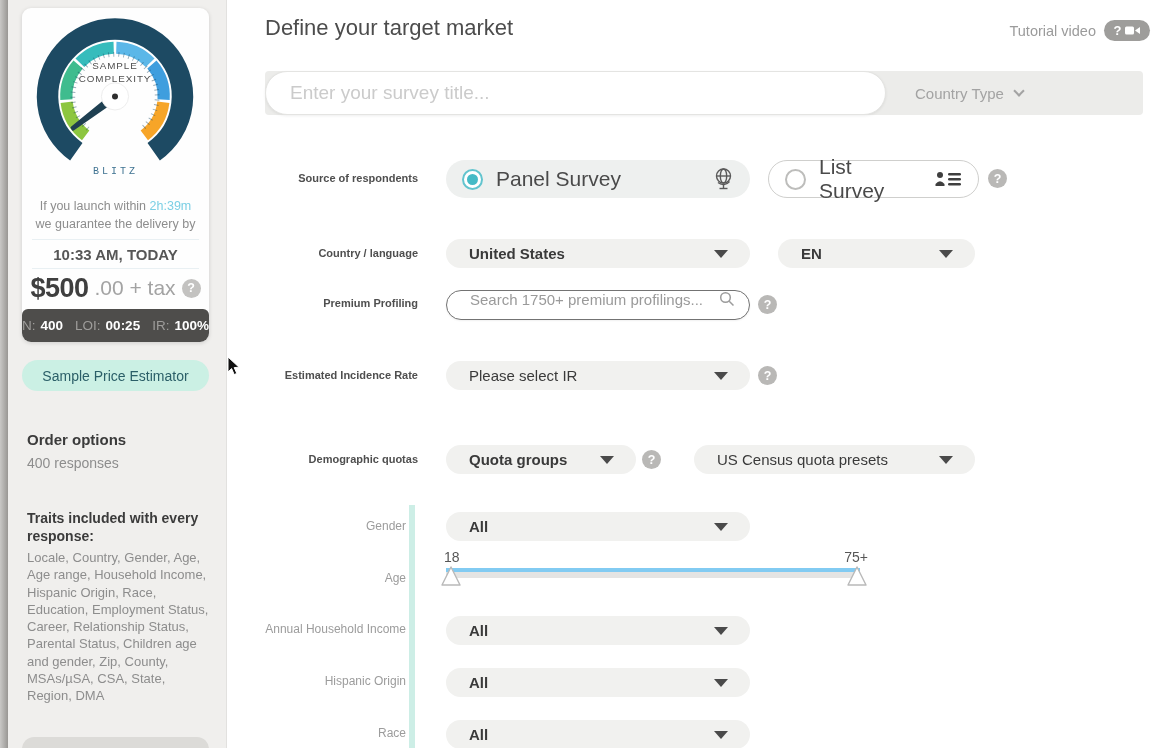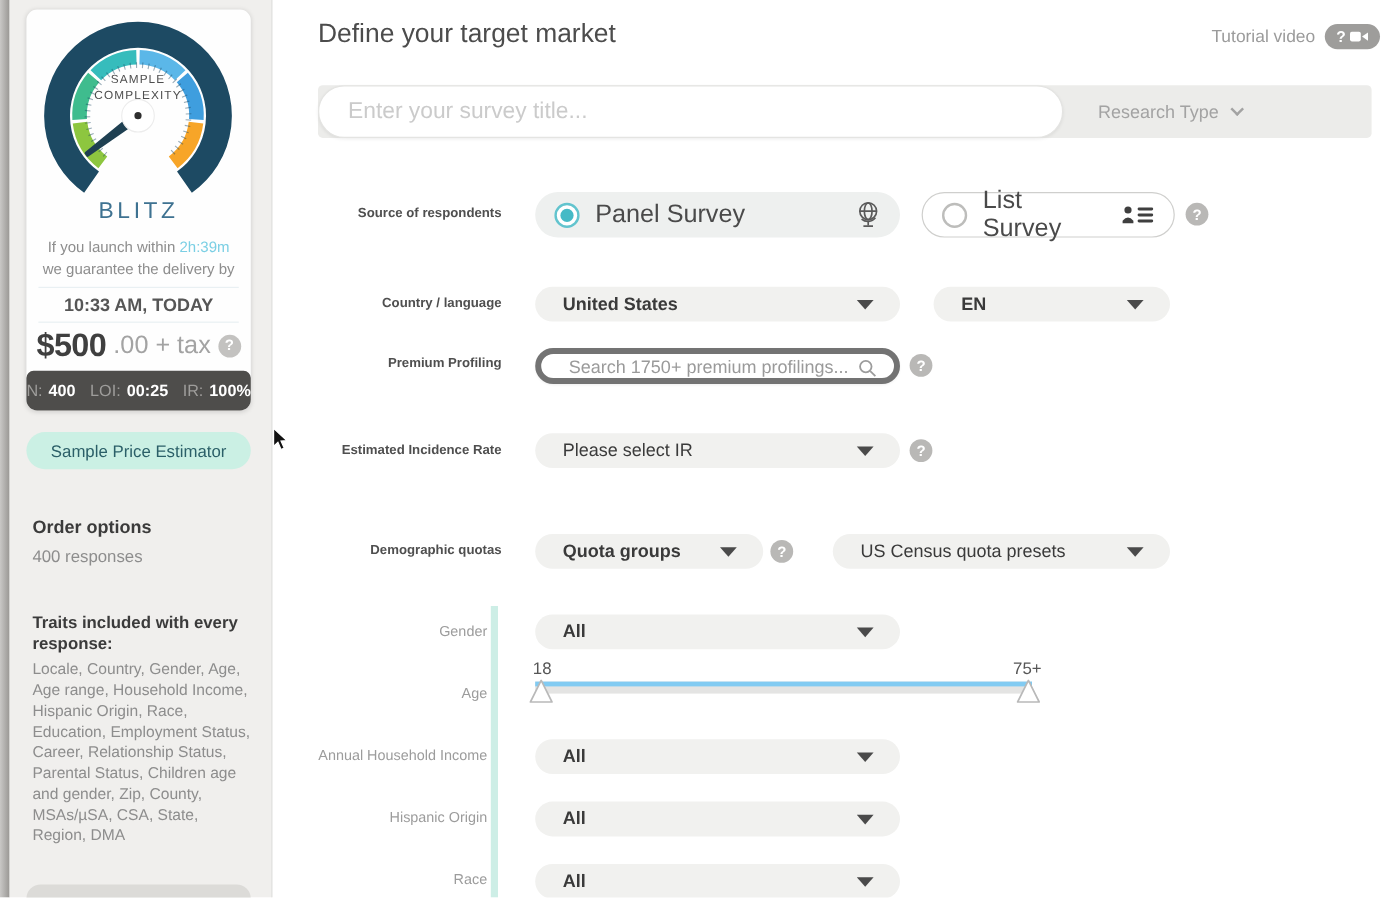--- a/index.html
+++ b/index.html
@@ -10,21 +10,21 @@
   .edge-strip { position:absolute; left:0; top:0; width:8px; height:748px;
     background:linear-gradient(to right,#c9c8c6,#999794); }
 
   
   .sidebar { position:absolute; left:8px; top:0; width:219px; height:748px;
     background:#f0efed; border-right:1px solid #e2e1df; }
   .card { position:absolute; left:14px; top:8px; width:187px; height:334px;
     background:#fefefe; border-radius:9px; box-shadow:0 1px 4px rgba(0,0,0,.14); }
   .gauge-svg { position:absolute; left:4px; top:2px; }
   .blitz { position:absolute; top:158px; left:0; width:100%; text-align:center;
-    color:#3e7291; font-size:19px; letter-spacing:3px; }
+    color:#3e7291; font-size:10px; letter-spacing:3px;font-family:Liberation Mono, monospace; }
   .delivery { position:absolute; top:189px; left:0; width:100%; text-align:center;
     font-size:12.5px; color:#8d8d8d; line-height:1.45; }
   .time-left { color:#7bcfe4; }
   .card-div { position:absolute; left:10px; right:10px; border-top:1px solid #e9f0f3; }
   .delivery-time { position:absolute; top:238px; left:0; width:100%; text-align:center;
     font-size:15px; font-weight:bold; color:#565656; }
   .price-row { position:absolute; top:262px; left:0; width:100%; height:36px;
     display:flex; align-items:center; justify-content:center; gap:6px; }
   .price-main { font-size:27px; font-weight:bold; color:#3f3f3f; letter-spacing:-.5px; }
   .price-rest { font-size:21px; color:#a3a3a3; }
@@ -85,22 +85,22 @@
     align-items:center; padding:0 16px; gap:13px; font-size:21px; color:#4a4a4a; cursor:pointer; }
   .radio-pill.selected { background:#eef0ef; }
   .radio-pill.unselected { background:#fff; border:1px solid #cfcfcd; }
   .radio { width:21px; height:21px; border-radius:50%; background:#fff; flex:0 0 auto;
     display:flex; align-items:center; justify-content:center; }
   .radio.on { border:2px solid #62c4ce; } .radio.on i { width:11px; height:11px;
     border-radius:50%; background:#45bac6; display:block; }
   .radio.off { border:2px solid #bdbdbb; }
   .pill-icon-right { margin-left:auto; display:flex; align-items:center; }
 
-  .search-box { position:absolute; height:30px; background:#fff; border:5px solid #737373;
-    border-radius:15px; box-shadow:0 1px 2px rgba(0,0,0,.06); display:flex; align-items:flex-end;
+  .search-box { position:absolute; height:30px; background:#fff; border:1px solid #737373;
+    border-radius:15px; box-shadow:0 1px 2px rgba(0,0,0,.06); display:flex; align-items:flex-start;
     padding:0 14px 0 23px; }
   .search-box input { border:none; outline:none; flex:1; font-size:15px; color:#666;
     font-family:inherit; background:transparent; }
   .search-box input::placeholder { color:#9a9a9a; }
 
   .teal-bar { position:absolute; left:181px; top:505px; width:6px; height:243px; background:#cdeee6; }
 
   .age-track { position:absolute; left:218px; top:568px; width:414px; height:10px;
     background:#e4e4e3; cursor:pointer; }
   .age-track::before { content:""; position:absolute; left:0; right:0; top:0; height:4px; background:#82cbf2; }
@@ -177,21 +177,21 @@
       <svg width="15" height="11" viewBox="0 0 15 11">
         <rect x="0" y="1.5" width="9" height="8" rx="1.5" fill="#fff"></rect>
         <polygon points="10,5.5 15,2 15,9" fill="#fff"></polygon>
       </svg>
     </span>
   </div>
 
   <div class="title-band">
     <input class="survey-title-input" type="text" placeholder="Enter your survey title..." style="">
     <div class="research-type">
-      <span>Research Type</span>
+      <span>Country Type</span>
       <span class="chev"></span>
     </div>
   </div>
 
   <div class="flabel" style="top:172px">Source of respondents</div>
   <div class="radio-pill selected" style="left:218px; top:160px; width:304px">
     <span class="radio on">
         <i></i>
       </span>
     <span>Panel Survey</span>

